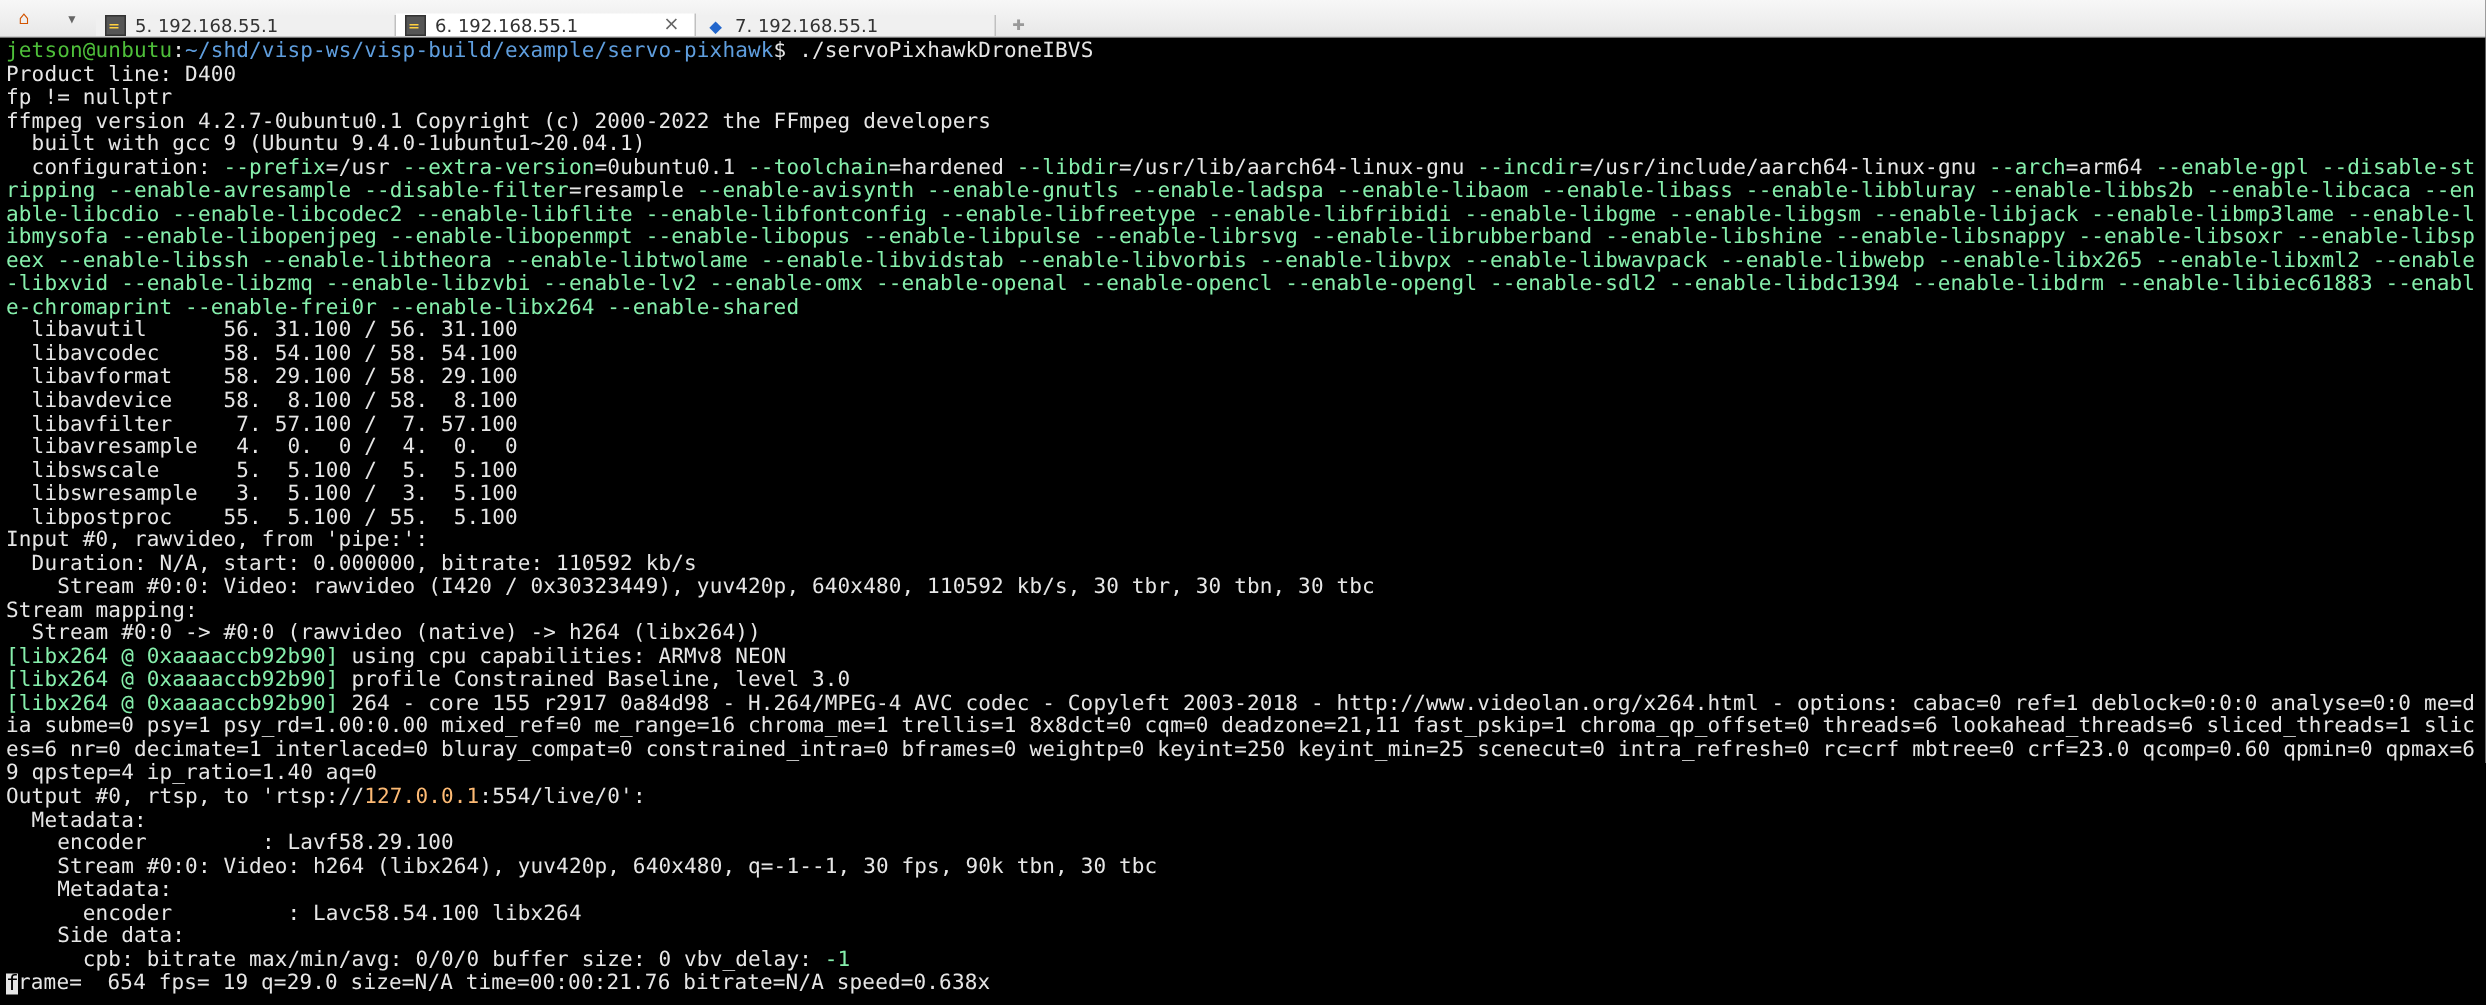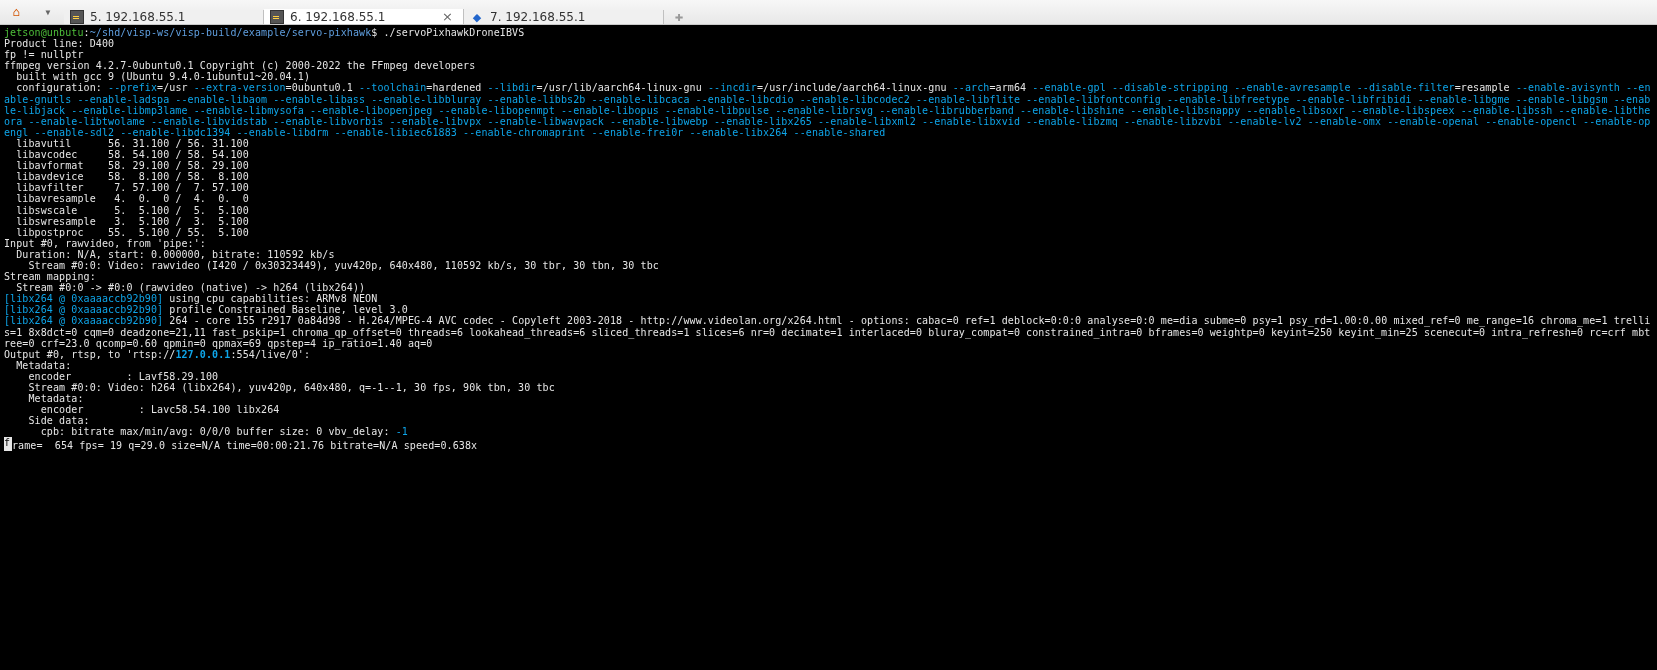--- a/index.html
+++ b/index.html
@@ -85,28 +85,28 @@
     padding-top: 3px;
   }
   .terminal {
     background: #000000;
     color: #e6e6e6;
     min-height: 645px;
     padding: 2px 4px;
     line-height: 1.11;
     white-space: pre-wrap;
     word-break: break-all;
-    font-size: 10px;
+    font-size: 14px;
     letter-spacing: 0.1px;
     font-weight: 500;
   }
   .green { color: #4ebf3a; }
   .blue  { color: #5f9ede; }
-  .cyan  { color: #0ea5e9; }
-  .magenta { color: #0ea5e9; font-weight: bold; }
+  .cyan  { color: #86efac; }
+  .magenta { color: #fdba74; }
   .white { color: #e6e6e6; }
   .underline { }
   .cursor-blk {
     display: inline-block;
     width: 8px; height: 14px;
     background: #e6e6e6;
     color: #000;
     vertical-align: text-bottom;
   }
   .line { display: block; }

